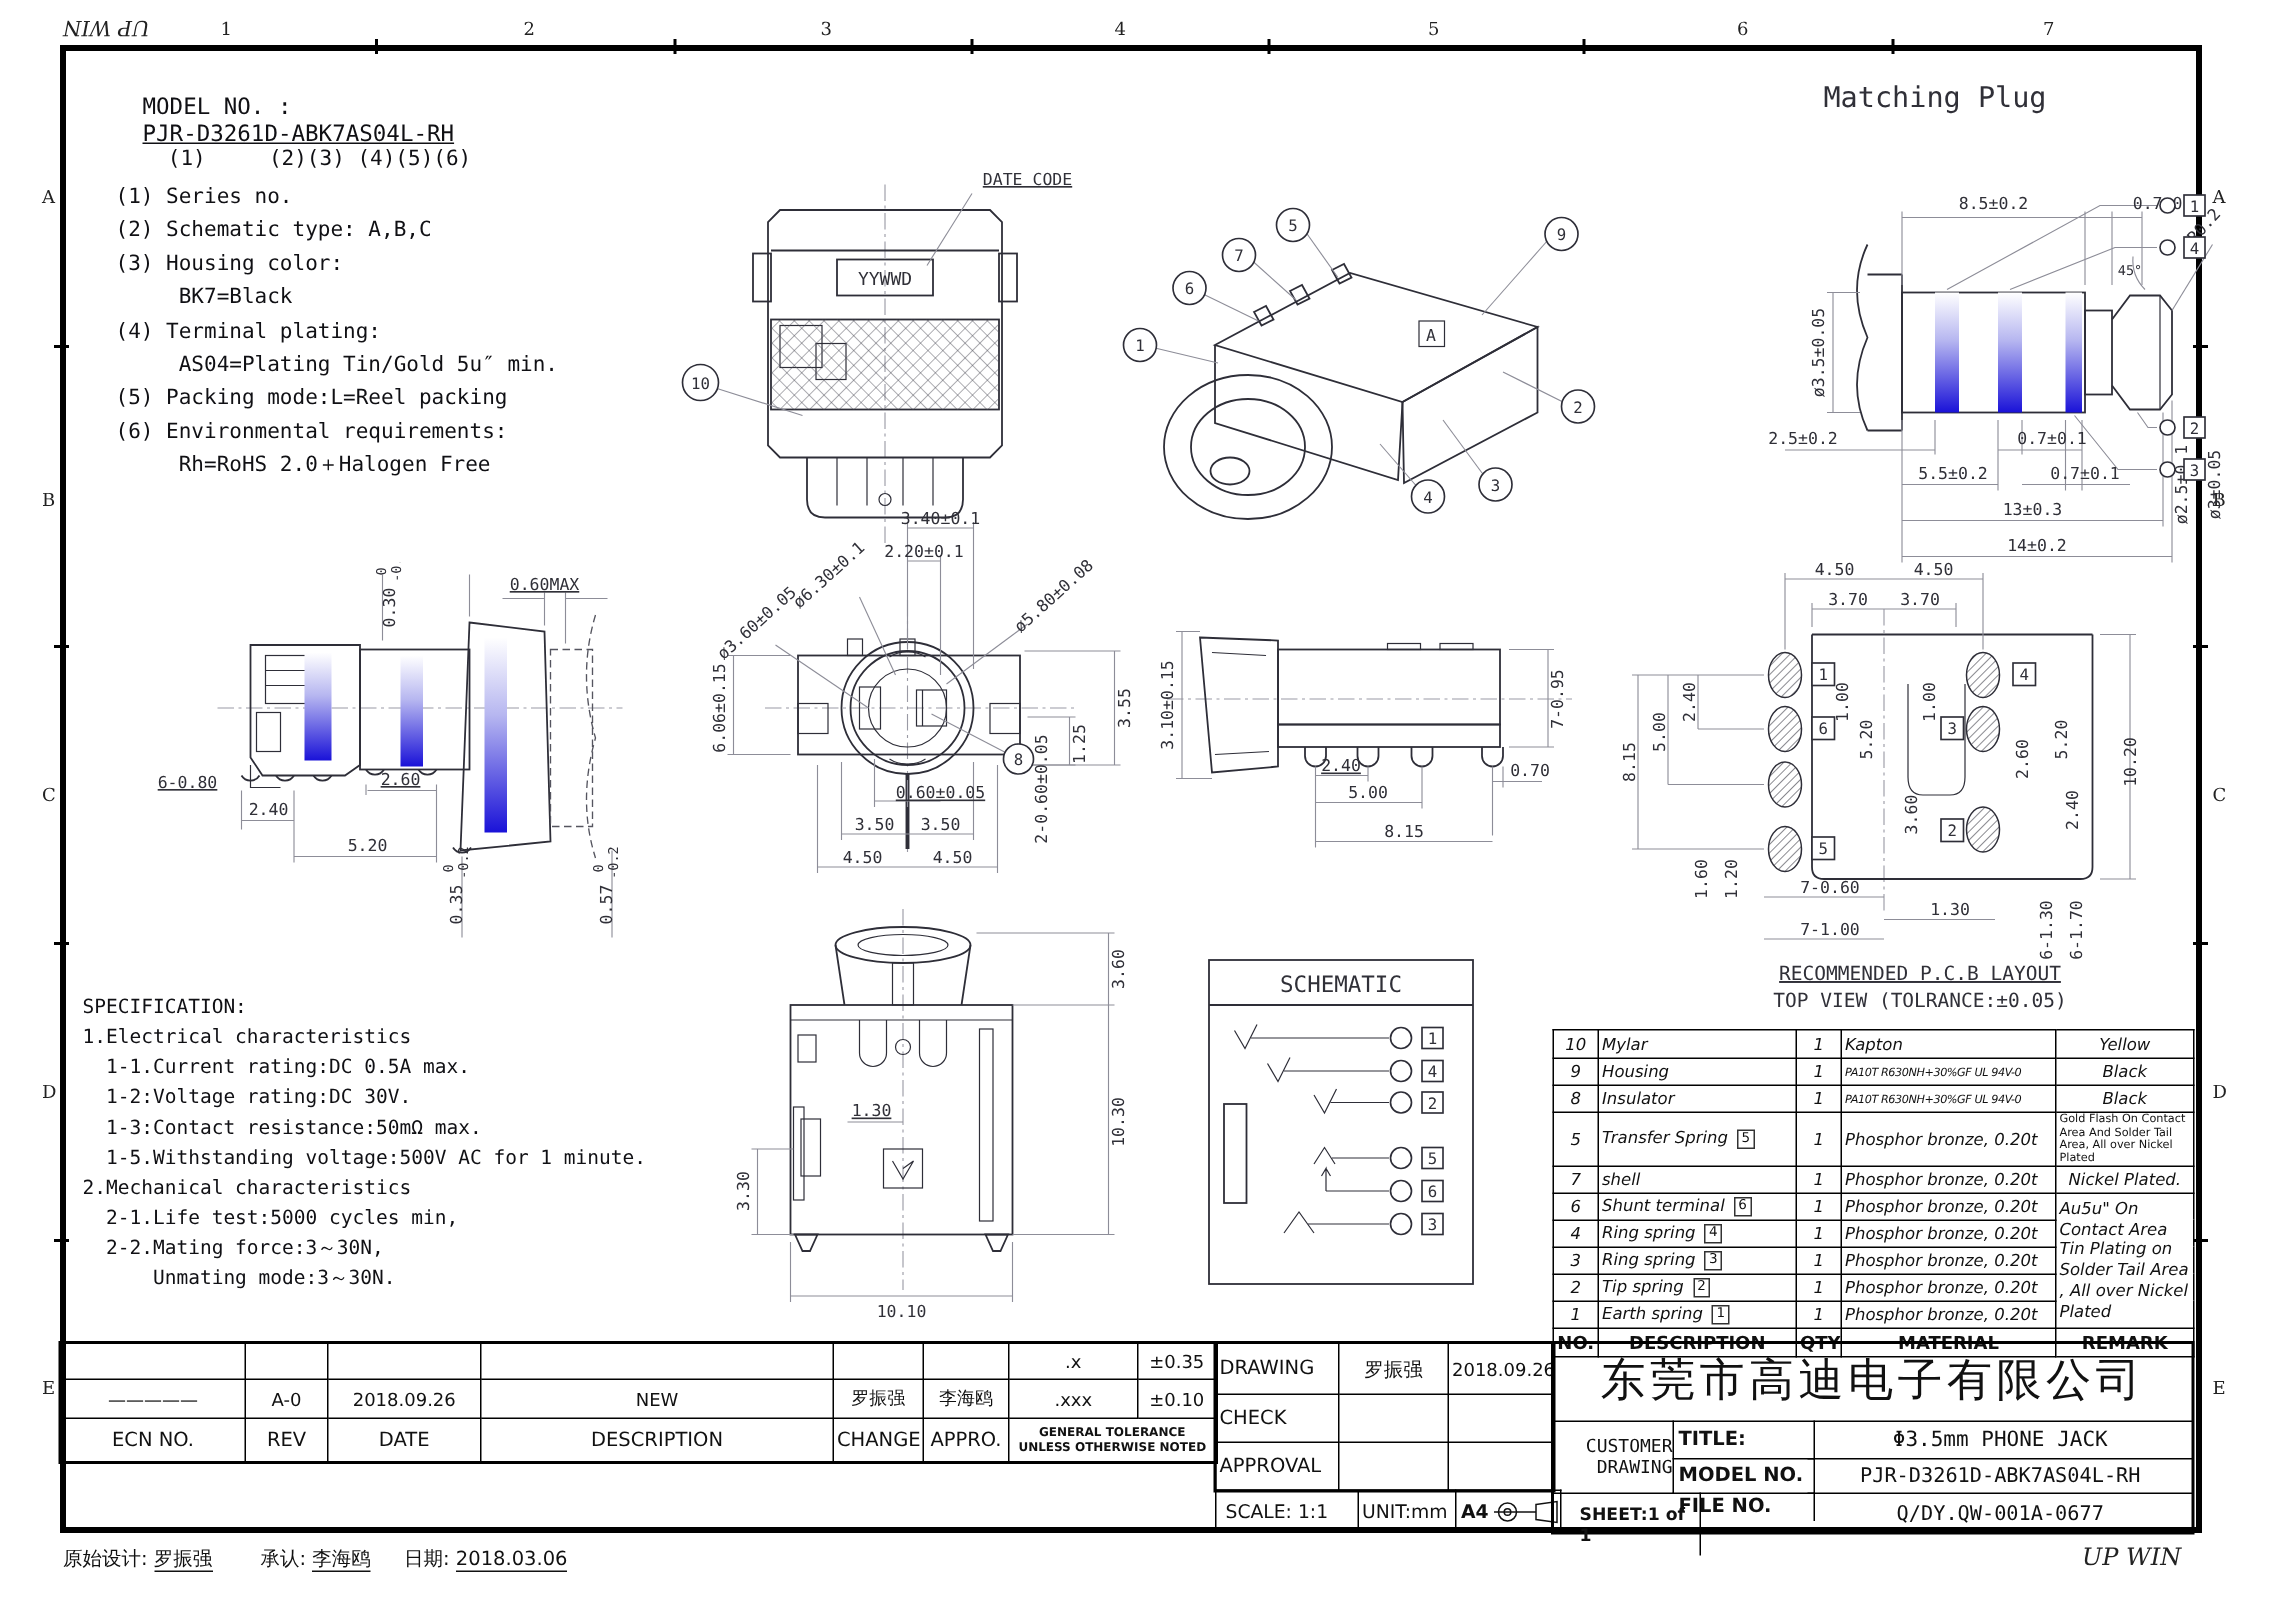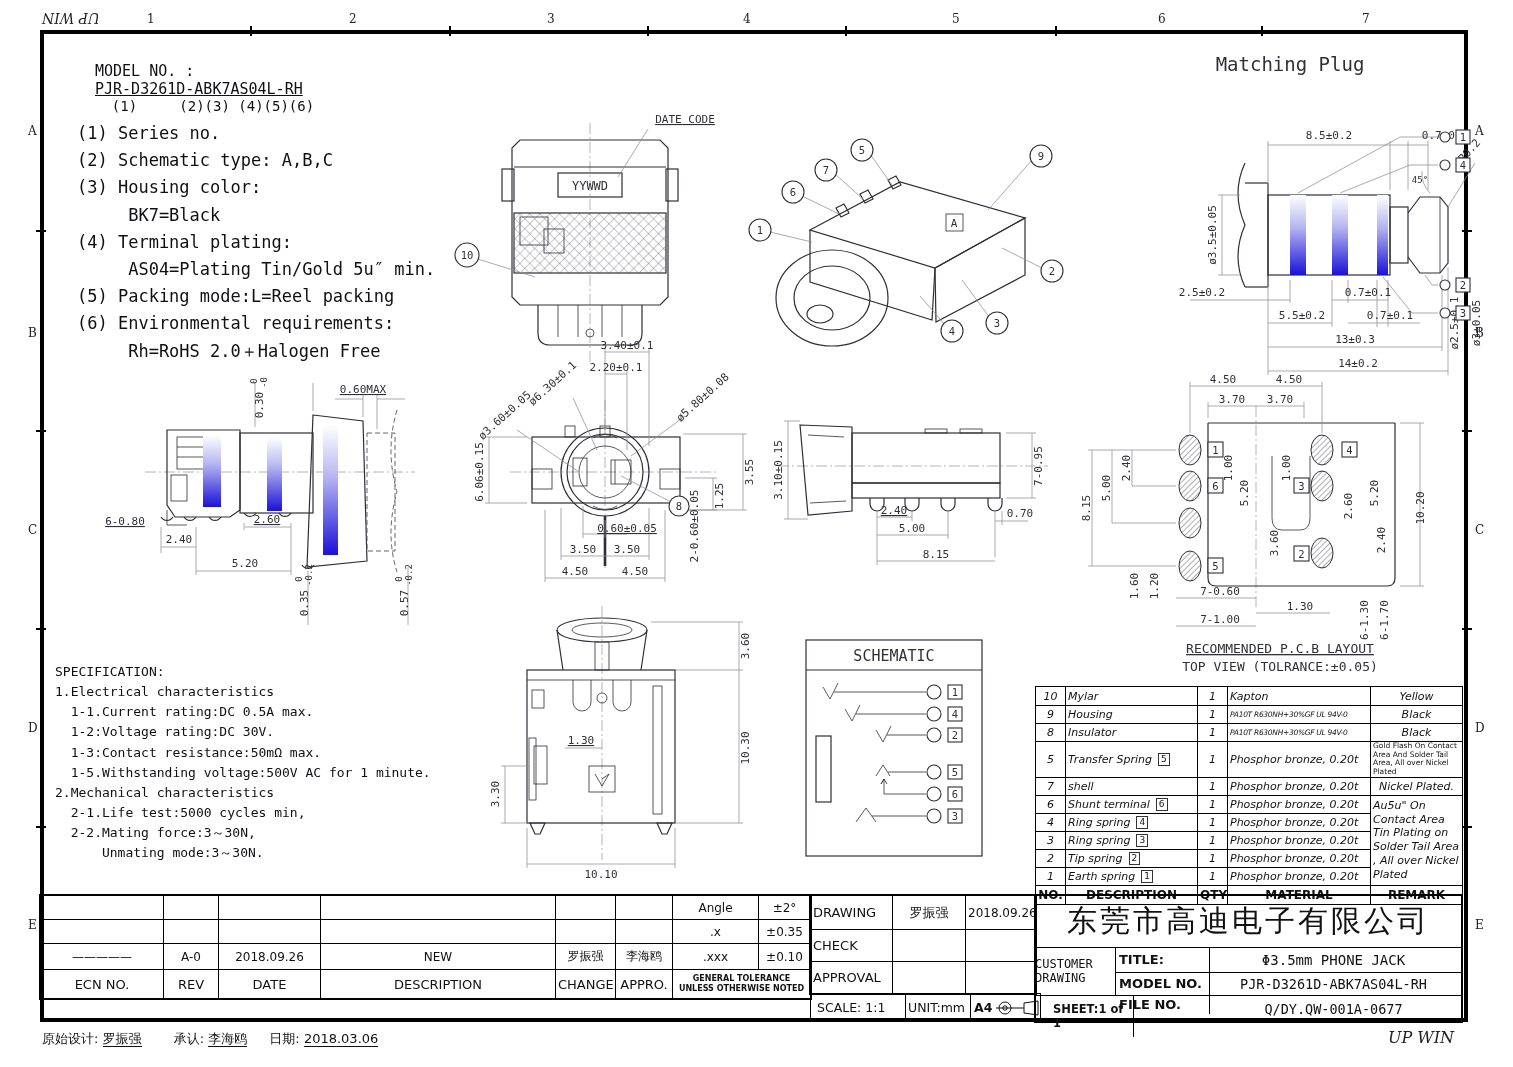--- a/index.html
+++ b/index.html
@@ -9,21 +9,21 @@
   
   #frame{left:40px;top:30px;width:1428px;height:992px;border:4px solid #000;box-sizing:border-box}
   .zone{font:12px "DejaVu Serif",serif;color:#222}
   .tick{background:#000}
   .wm{font:italic 14px "DejaVu Serif",serif;color:#222}
   
   .mono{font-family:"DejaVu Sans Mono",monospace;white-space:pre;color:#101014}
   .model-part{font-size:15px;text-decoration:underline}
   .model-label{font-size:15px}
   .model-idx{font-size:14px}
-  .note-line{font-size:17px;line-height:1.6}
+  .note-line{font-size:14px;line-height:1.6}
   .spec-line{font-size:13px;line-height:1.55}
   
   svg text{font-family:"DejaVu Sans Mono",monospace;fill:#303038;stroke:none}
   .ln{stroke:#2e2e38;stroke-width:1.2;fill:none}
   .lw{stroke:#2e2e38;stroke-width:0.8;fill:none}
   .lt{stroke:#8d8d98;stroke-width:0.75;fill:none}
   .cl{stroke:#9a9aa5;stroke-width:0.75;fill:none;stroke-dasharray:11 3 2 3}
   .dsh{stroke:#55555f;stroke-width:0.9;fill:none;stroke-dasharray:5 3}
   .dim{font-size:11px;text-anchor:middle}
   .dimS{font-size:9px;text-anchor:middle}
@@ -778,30 +778,20 @@
         <col style="width:123px">
         <col style="width:55px">
         <col style="width:102px">
         <col style="width:235px">
         <col style="width:60px">
         <col style="width:57px">
         <col style="width:86px">
         <col style="width:52px">
       </colgroup>
     <tbody>
-        <tr style="height:24px">
-          <td></td>
-          <td></td>
-          <td></td>
-          <td></td>
-          <td></td>
-          <td></td>
-      <td class="tc">Angle</td>
-      <td class="tc">±2°</td>
-        </tr>
     <tr style="height:24px">
           <td></td>
           <td></td>
           <td></td>
           <td></td>
           <td></td>
           <td></td>
       <td class="tc">.x</td>
       <td class="tc">±0.35</td>
         </tr>
@@ -862,21 +852,21 @@
             <circle cx="9" cy="8" r="2.2"></circle>
           <line x1="0" y1="8" x2="28" y2="8"></line>
           <polygon points="28,3 42,1 42,15 28,13"></polygon>
         </g>
       </svg>
     </div>
   </div>
 
   <div class="abs blk-outline" style="left:1035px;top:895px;width:427px;height:127px">
     <div class="company" style="position:absolute;left:0;top:0;width:427px;height:52px;line-height:52px;border-bottom:1.2px solid #000">东莞市高迪电子有限公司</div>
-    <div style="position:absolute;left:0;top:52px;width:80px;height:48px;border-right:1.2px solid #000;border-bottom:1.2px solid #000;display:flex;align-items:center;justify-content:center;text-align:left;font-size:12px;font-family:'DejaVu Sans Mono',monospace">CUSTOMER DRAWING</div>
+    <div style="position:absolute;left:0;top:52px;width:80px;height:48px;border-right:1.2px solid #000;border-bottom:1.2px solid #000;display:flex;align-items:center;justify-content:center;text-align:right;font-size:12px;font-family:'DejaVu Sans Mono',monospace">CUSTOMER DRAWING</div>
     <div style="position:absolute;left:0;top:100px;width:80px;height:42px;border-right:1.2px solid #000;display:flex;align-items:center;padding-left:18px;font-size:11.5px;font-weight:bold">SHEET:1 of 1</div>
     <div style="position:absolute;left:80px;top:52px;width:90px;height:25px;border-right:1.2px solid #000;border-bottom:1.2px solid #000;display:flex;align-items:center;padding-left:4px;font-size:13px;font-weight:bold">TITLE:</div>
     <div style="position:absolute;left:170px;top:52px;width:257px;height:25px;border-bottom:1.2px solid #000;display:flex;align-items:center;justify-content:center;font-size:14px;font-family:'DejaVu Sans Mono',monospace">Φ3.5mm PHONE JACK</div>
     <div style="position:absolute;left:80px;top:77px;width:90px;height:23px;border-right:1.2px solid #000;border-bottom:1.2px solid #000;display:flex;align-items:center;padding-left:4px;font-size:13px;font-weight:bold">MODEL NO.</div>
     <div style="position:absolute;left:170px;top:77px;width:257px;height:23px;border-bottom:1.2px solid #000;display:flex;align-items:center;justify-content:center;font-size:13.5px;font-family:'DejaVu Sans Mono',monospace">PJR-D3261D-ABK7AS04L-RH</div>
     <div style="position:absolute;left:80px;top:100px;width:90px;height:19px;border-right:1.2px solid #000;display:flex;align-items:center;padding-left:4px;font-size:13px;font-weight:bold">FILE NO.</div>
     <div style="position:absolute;left:170px;top:100px;width:257px;height:27px;display:flex;align-items:center;justify-content:center;font-size:13.5px;font-family:'DejaVu Sans Mono',monospace">Q/DY.QW-001A-0677</div>
   </div>
 
   <div class="abs" style="left:42px;top:1030px;font-size:13px">

